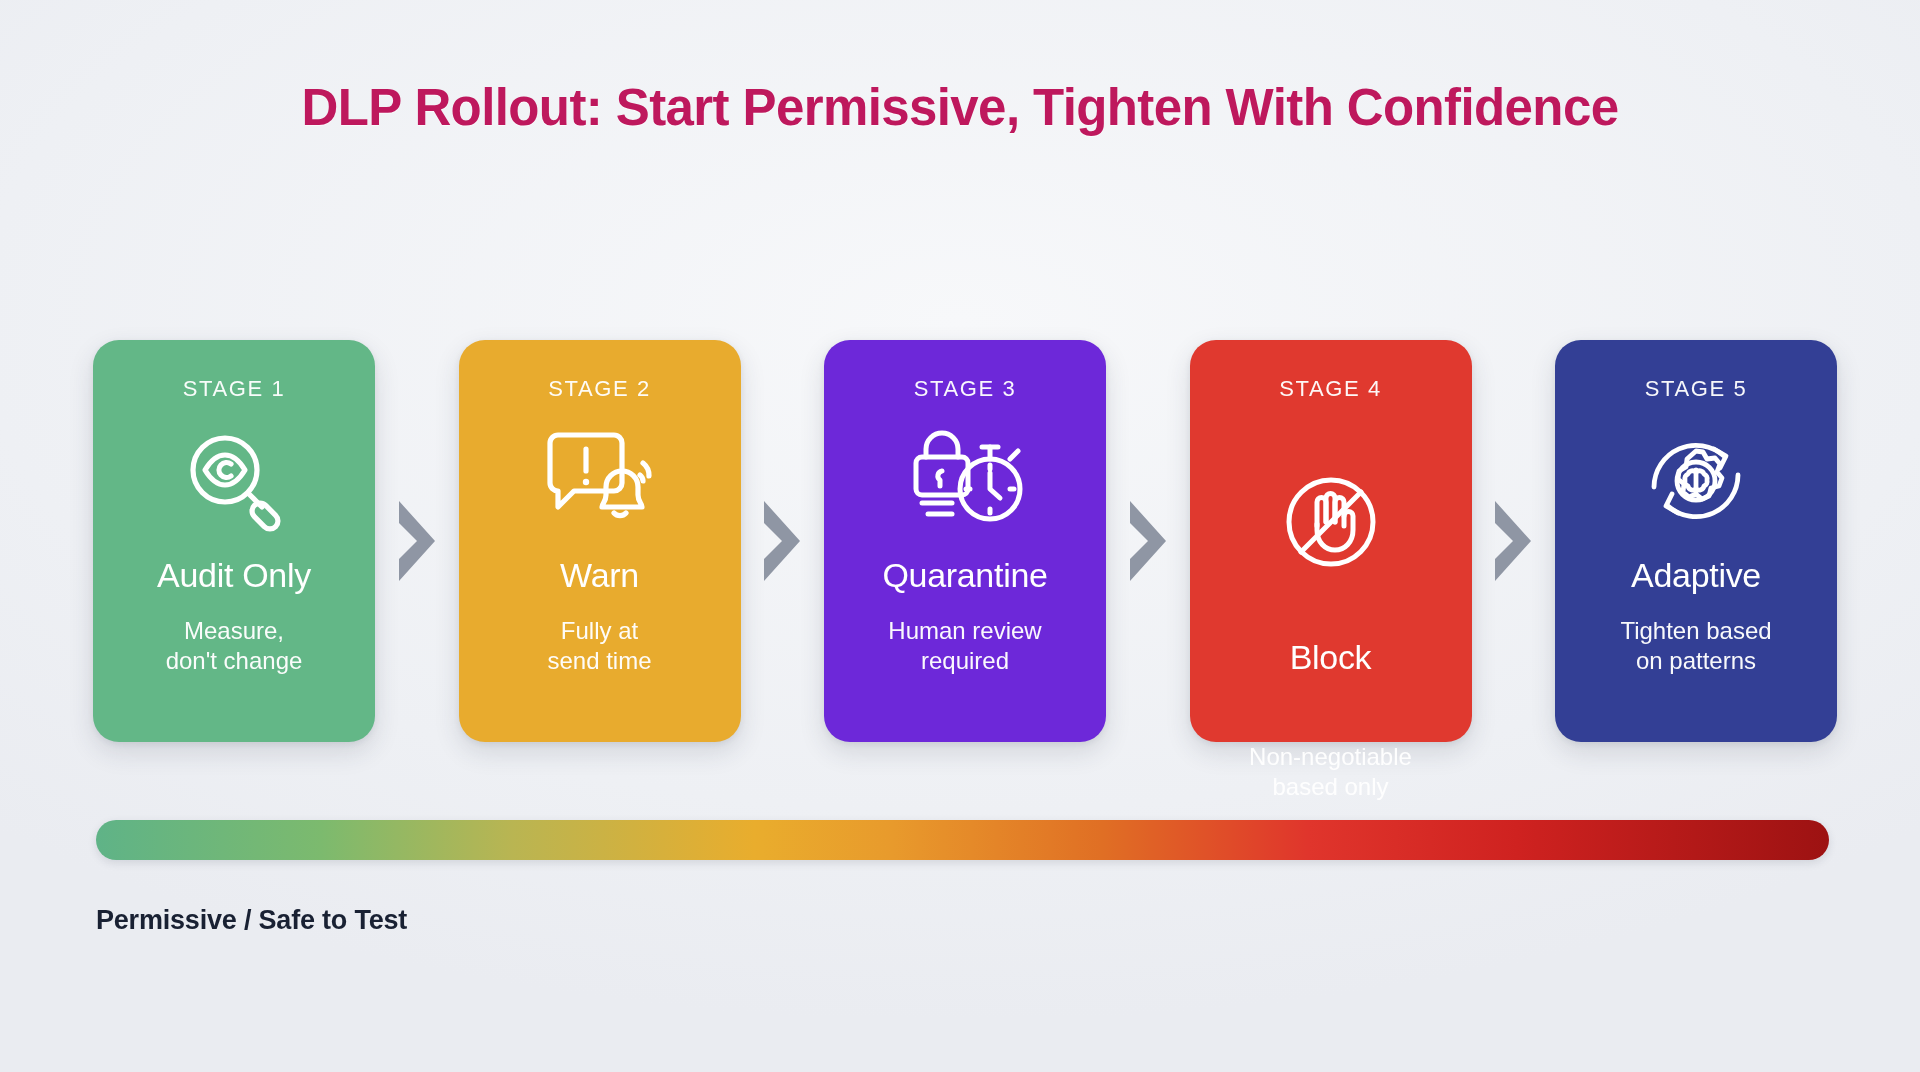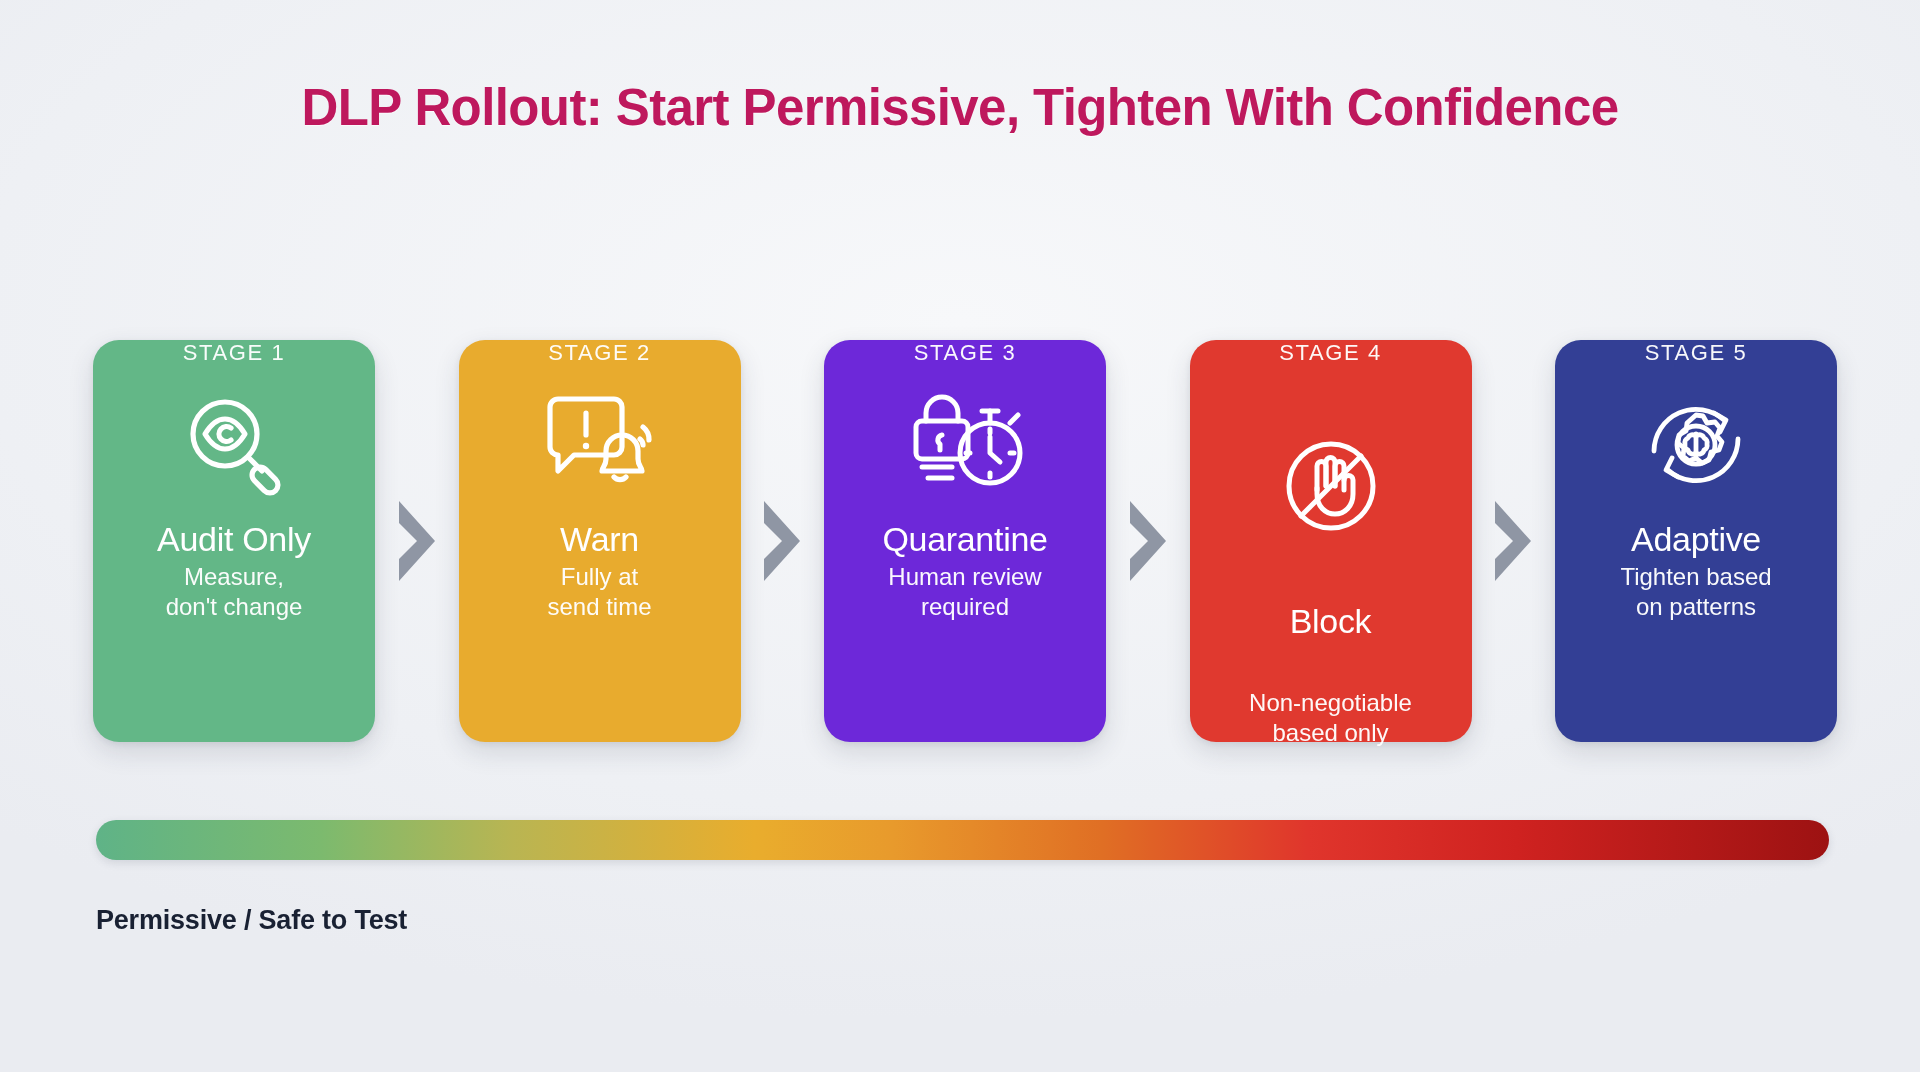--- a/index.html
+++ b/index.html
@@ -56,20 +56,21 @@
     border-radius: 26px;
     position: relative;
     display: flex;
     flex-direction: column;
     align-items: center;
     box-shadow: 0 10px 26px rgba(40,50,70,0.14), 0 2px 6px rgba(40,50,70,0.08);
     flex: 0 0 auto;
   }
 
   .card-stage {
+    margin-top: 36px;
     font-size: 22px;
     letter-spacing: 1.6px;
     color: #ffffff;
     font-weight: normal;
     opacity: 0.96;
   }
 
   .card-icon {
     margin-top: 20px;
     height: 118px;
@@ -83,21 +84,21 @@
     margin-top: 18px;
     font-size: 34px;
     font-weight: normal;
     color: #ffffff;
     letter-spacing: -0.3px;
     text-align: center;
     line-height: 1.05;
   }
 
   .card-desc {
-    margin-top: 4px;
+    margin-top: 22px;
     font-size: 24px;
     color: #ffffff;
     text-align: center;
     line-height: 1.28;
     opacity: 0.97;
     padding: 0 12px;
     white-space: pre-line;
   }
 
   
@@ -121,22 +122,21 @@
     box-shadow: 0 3px 8px rgba(40,50,70,0.13);
   }
 
   .legend {
     position: absolute;
     top: 905px;
     left: 96px;
     width: 1733px;
     display: flex;
     justify-content: space-between;
-    align-items: flex-start;
-    flex-direction: column;
+    align-items: center;
   }
 
   .legend-label {
     font-size: 27px;
     font-weight: bold;
     color: #192133;
     letter-spacing: -0.2px;
   }
 </style>
 </head>

